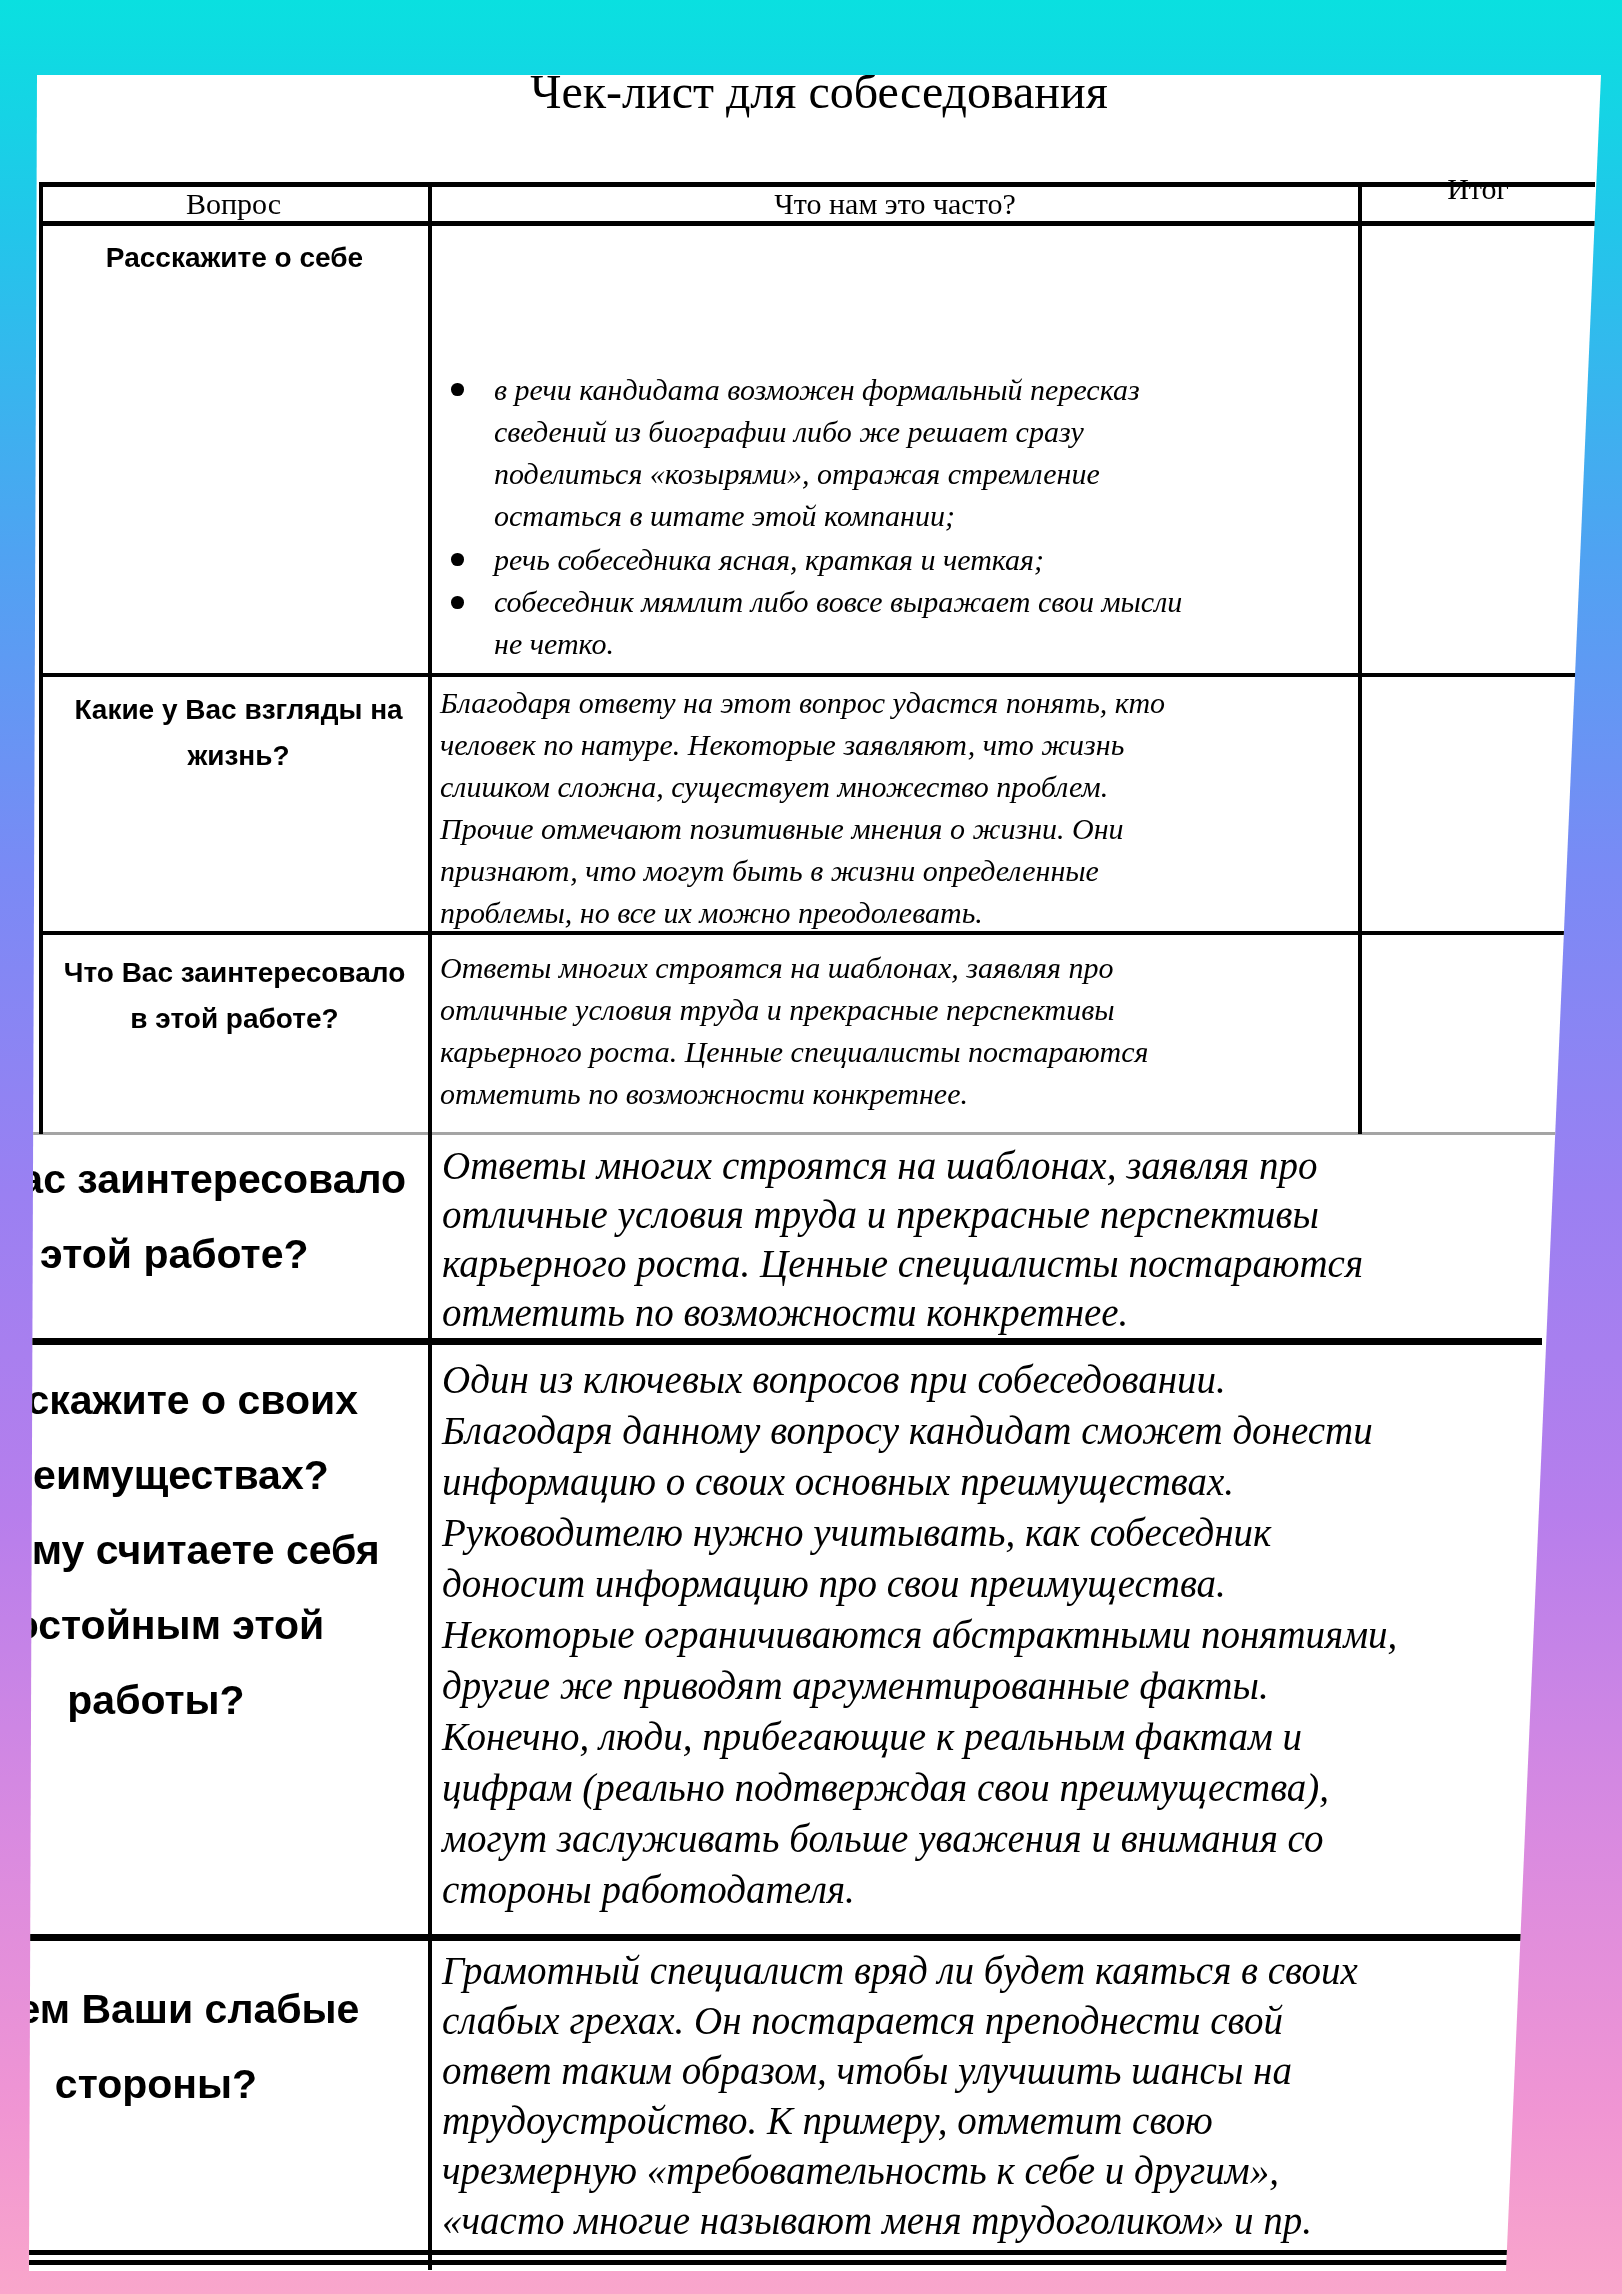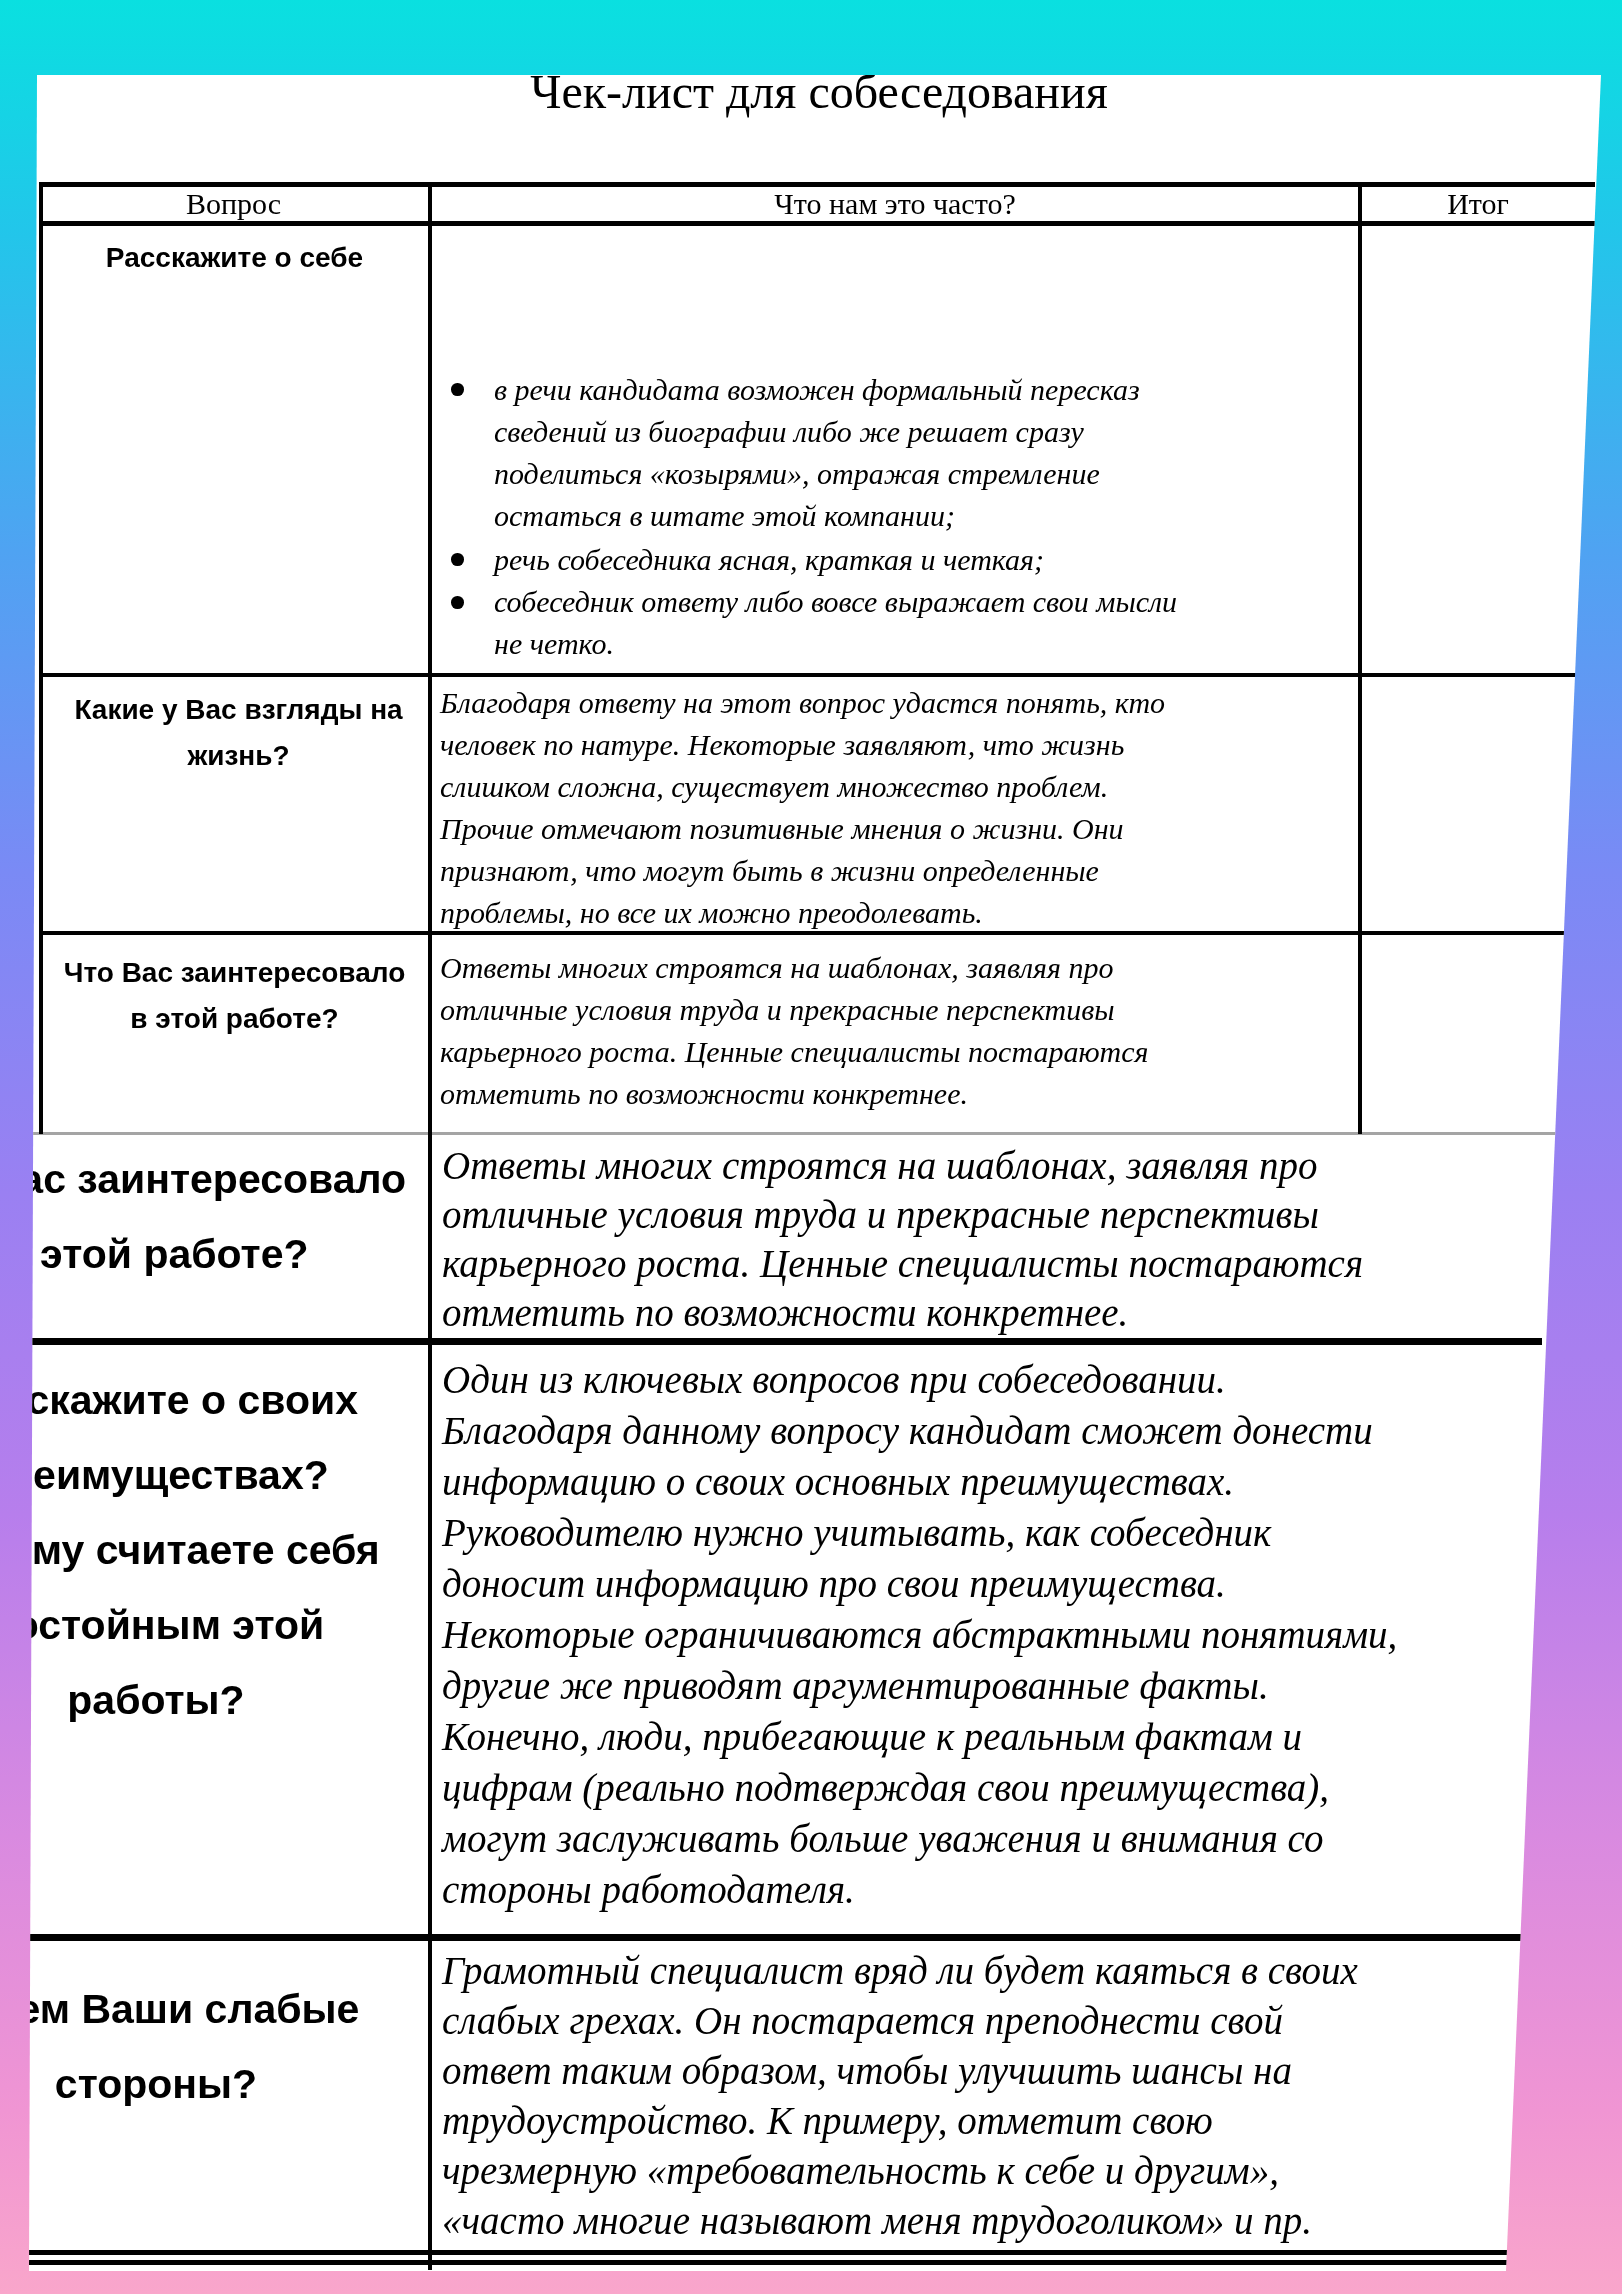--- a/index.html
+++ b/index.html
@@ -33,32 +33,32 @@
     <div class="hl" style="left:39px;top:673px;width:1556px;height:3.9px;"></div>
     <div class="hl" style="left:39px;top:931px;width:1556px;height:3.9px;"></div>
     <div class="seam" style="left:0;top:1132px;width:1601px;height:2.9px;"></div>
 
     <div class="vl" style="left:39px;top:182px;width:3.9px;height:952px;"></div>
     <div class="vl" style="left:428px;top:182px;width:3.9px;height:952px;"></div>
     <div class="vl" style="left:1358px;top:182px;width:3.9px;height:952px;"></div>
 
     <div class="abs hdr" style="left:39px;top:185px;width:389px;">Вопрос</div>
     <div class="abs hdr" style="left:432px;top:185px;width:926px;">Что нам это часто?</div>
-    <div class="abs hdr" style="left:1361px;top:185px;width:234px;">Итог</div>
+    <div class="abs hdr" style="left:1361px;top:170px;width:234px;">Итог</div>
 
     <div class="abs q" style="left:42px;top:235px;width:385px;">Расскажите о себе</div>
     <div class="dot" style="left:451px;top:383px;"></div>
     <div class="abs ans" style="left:494px;top:369px;width:859px;">в речи кандидата возможен формальный пересказ
 сведений из биографии либо же решает сразу
 поделиться «козырями», отражая стремление
 остаться в штате этой компании;</div>
     <div class="dot" style="left:451px;top:553px;"></div>
     <div class="abs ans" style="left:494px;top:539px;width:859px;">речь собеседника ясная, краткая и четкая;</div>
     <div class="dot" style="left:451px;top:596px;"></div>
-    <div class="abs ans" style="left:494px;top:581px;width:859px;">собеседник ответу либо вовсе выражает свои мысли
+    <div class="abs ans" style="left:494px;top:581px;width:859px;">собеседник мямлит либо вовсе выражает свои мысли
 не четко.</div>
 
     <div class="abs q" style="left:46px;top:687px;width:385px;">Какие у Вас взгляды на
 жизнь?</div>
     <div class="abs ans" style="left:440px;top:682px;width:908px;">Благодаря ответу на этот вопрос удастся понять, кто
 человек по натуре. Некоторые заявляют, что жизнь
 слишком сложна, существует множество проблем.
 Прочие отмечают позитивные мнения о жизни. Они
 признают, что могут быть в жизни определенные
 проблемы, но все их можно преодолевать.</div>

